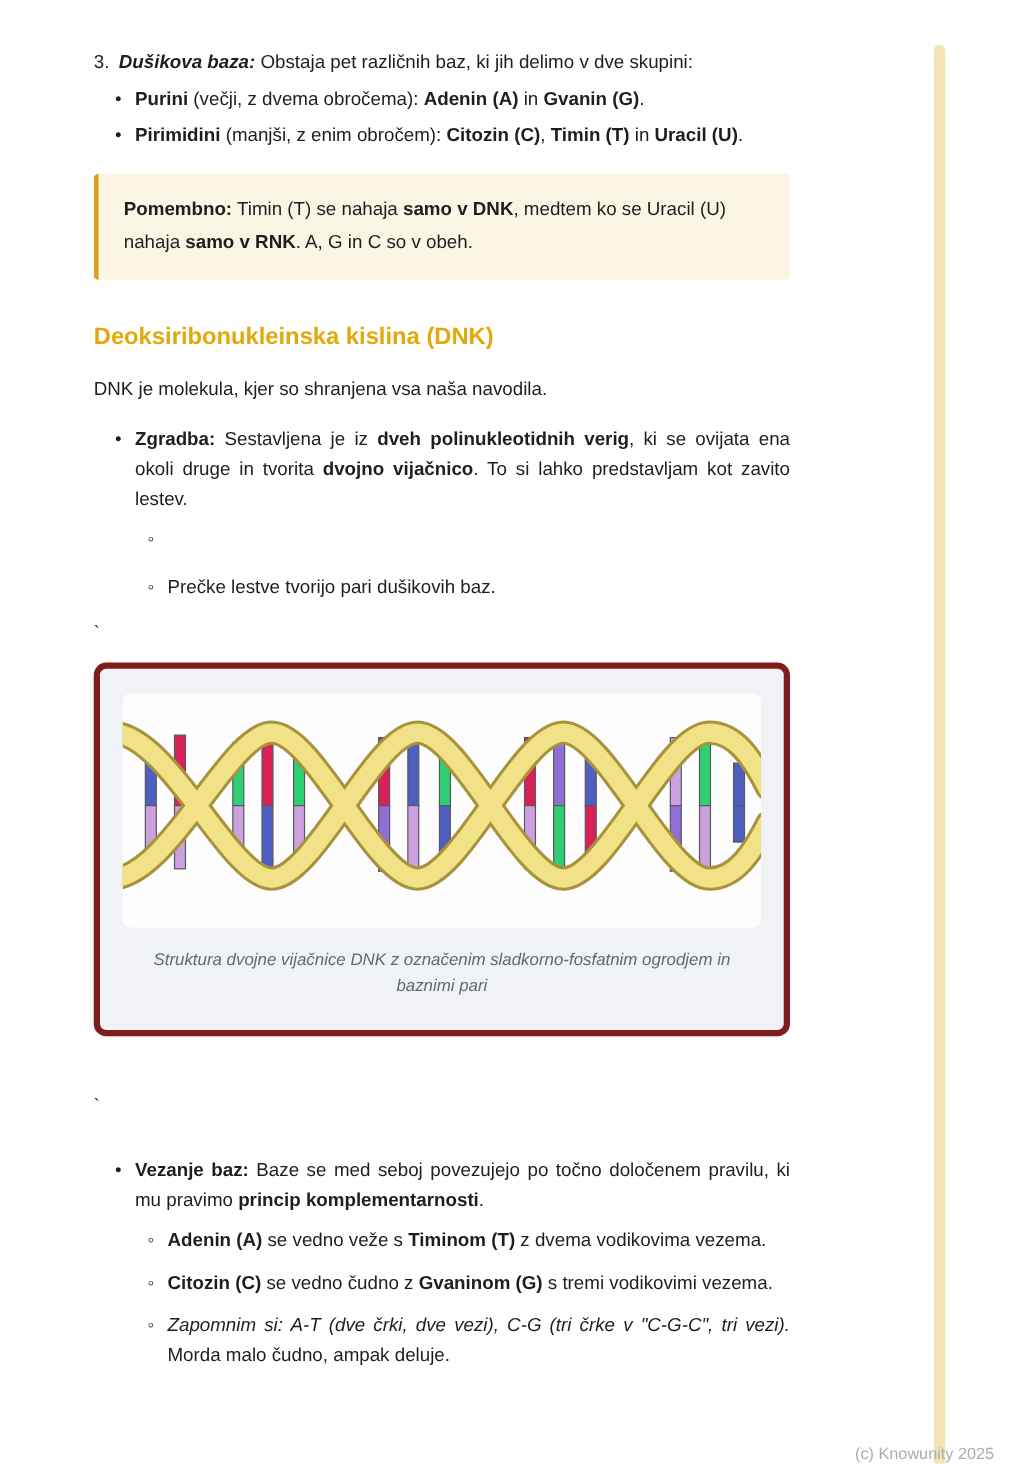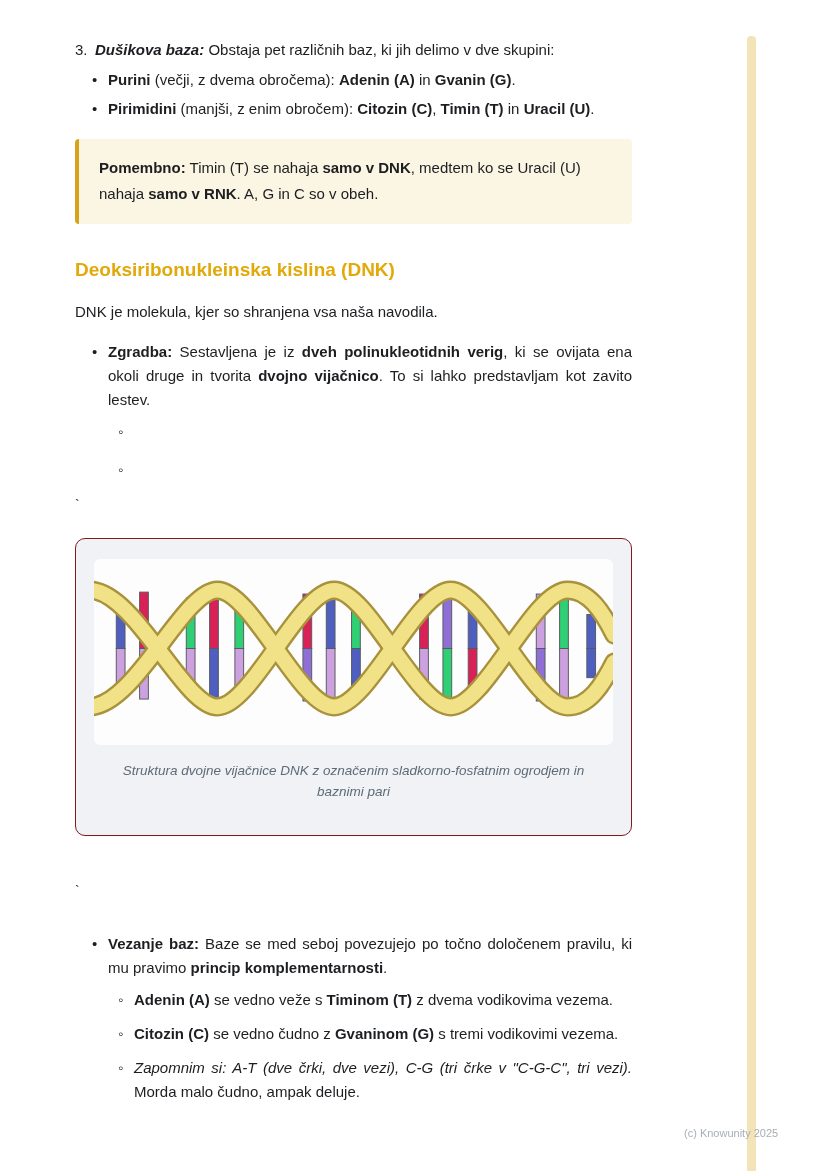--- a/index.html
+++ b/index.html
@@ -44,25 +44,25 @@
   .mt8  { margin-top: 8px; }
   .mt10 { margin-top: 10px; }
   .mt14 { margin-top: 14px; }
   .mt16 { margin-top: 16px; }
   .mt32 { margin-top: 32px; }
 
   .stray { margin-top: 12px; font-size: 14px; height: 20px; }
   .stray2 { margin-top: 44px; font-size: 14px; height: 20px; }
 
   .figure-card {
-    margin-top: 24px;
+    margin-top: 16px;
     background: var(--figure-card-bg, #f0f2f5);
-    border: 1px solid #7f1d1d;
+    border: 5px solid #7f1d1d;
     border-radius: 10px;
-    padding: 20px 18px 32px 18px;
+    padding: 20px 18px 24px 18px;
     box-shadow: 0 1px 2px rgba(0,0,0,0.04);
   }
   .figure-img {
     background: #fdfdfe;
     border-radius: 6px;
     padding: 2px 0;
     overflow: hidden;
   }
   .figure-caption {
     margin: 16px auto 0 auto;
@@ -77,22 +77,22 @@
   .edge-strip {
     position: absolute;
     left: 747px; top: 36px;
     width: 9px; height: 1135px;
     background: var(--edge-strip, #f2e4b6);
     border-radius: 4px 4px 0 0;
     z-index: 1;
   }
   .watermark {
     position: absolute;
-    left: 684px; top: 1127px;
-    font-size: 11px;
+    left: 684px; top: 1155px;
+    font-size: 13px;
     color: var(--watermark-text, #a8aeb4);
     z-index: 3;
     white-space: nowrap;
   }
 </style>
 </head>
 <body>
 
 <div class="content">
 
@@ -123,20 +123,21 @@
     <span class="mk">•</span>
     <div class="txt"><span style="font-weight: 700;">Zgradba:</span><span> Sestavljena je iz </span><span style="font-weight: 700;">dveh polinukleotidnih verig</span><span>, ki se ovijata ena okoli druge in tvorita </span><span style="font-weight: 700;">dvojno vijačnico</span><span>. To si lahko predstavljam kot zavito lestev.</span></div>
   </div>
 
   <div class="li ind2 mt8">
     <span class="mk">◦</span>
   </div>
 
   <div class="li ind2 mt14">
     <span class="mk">◦</span>
+    <div class="txt">Prečke lestve tvorijo pari dušikovih baz.</div>
   </div>
 
   <div class="stray">`</div>
 
   <div class="figure-card">
     <div class="figure-img">
       <svg viewBox="0 0 520 180" width="100%" height="175" preserveAspectRatio="xMidYMid meet">
         <g stroke="#565b60" stroke-width="1">
           <rect x="16" y="45" width="9" height="45" fill="#4f5fc0"></rect>
             <rect x="16" y="90" width="9" height="45" fill="#cda0e0"></rect>

